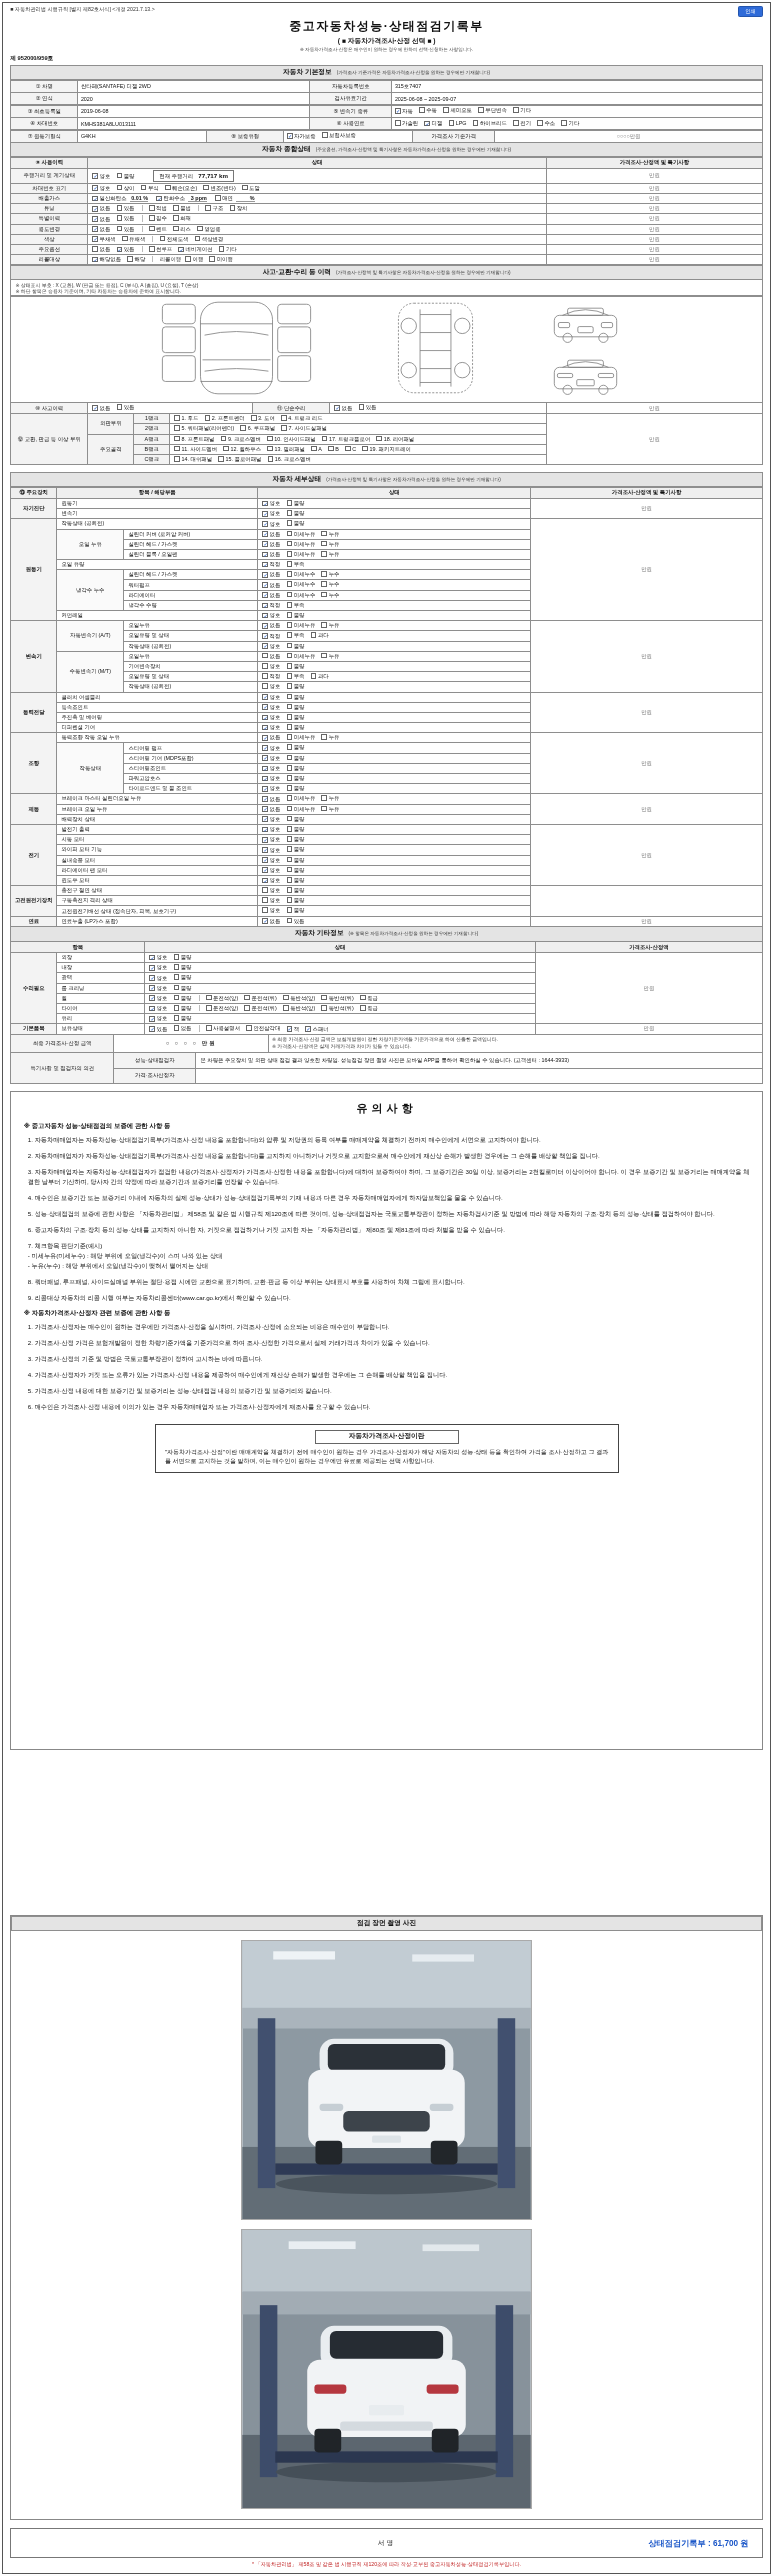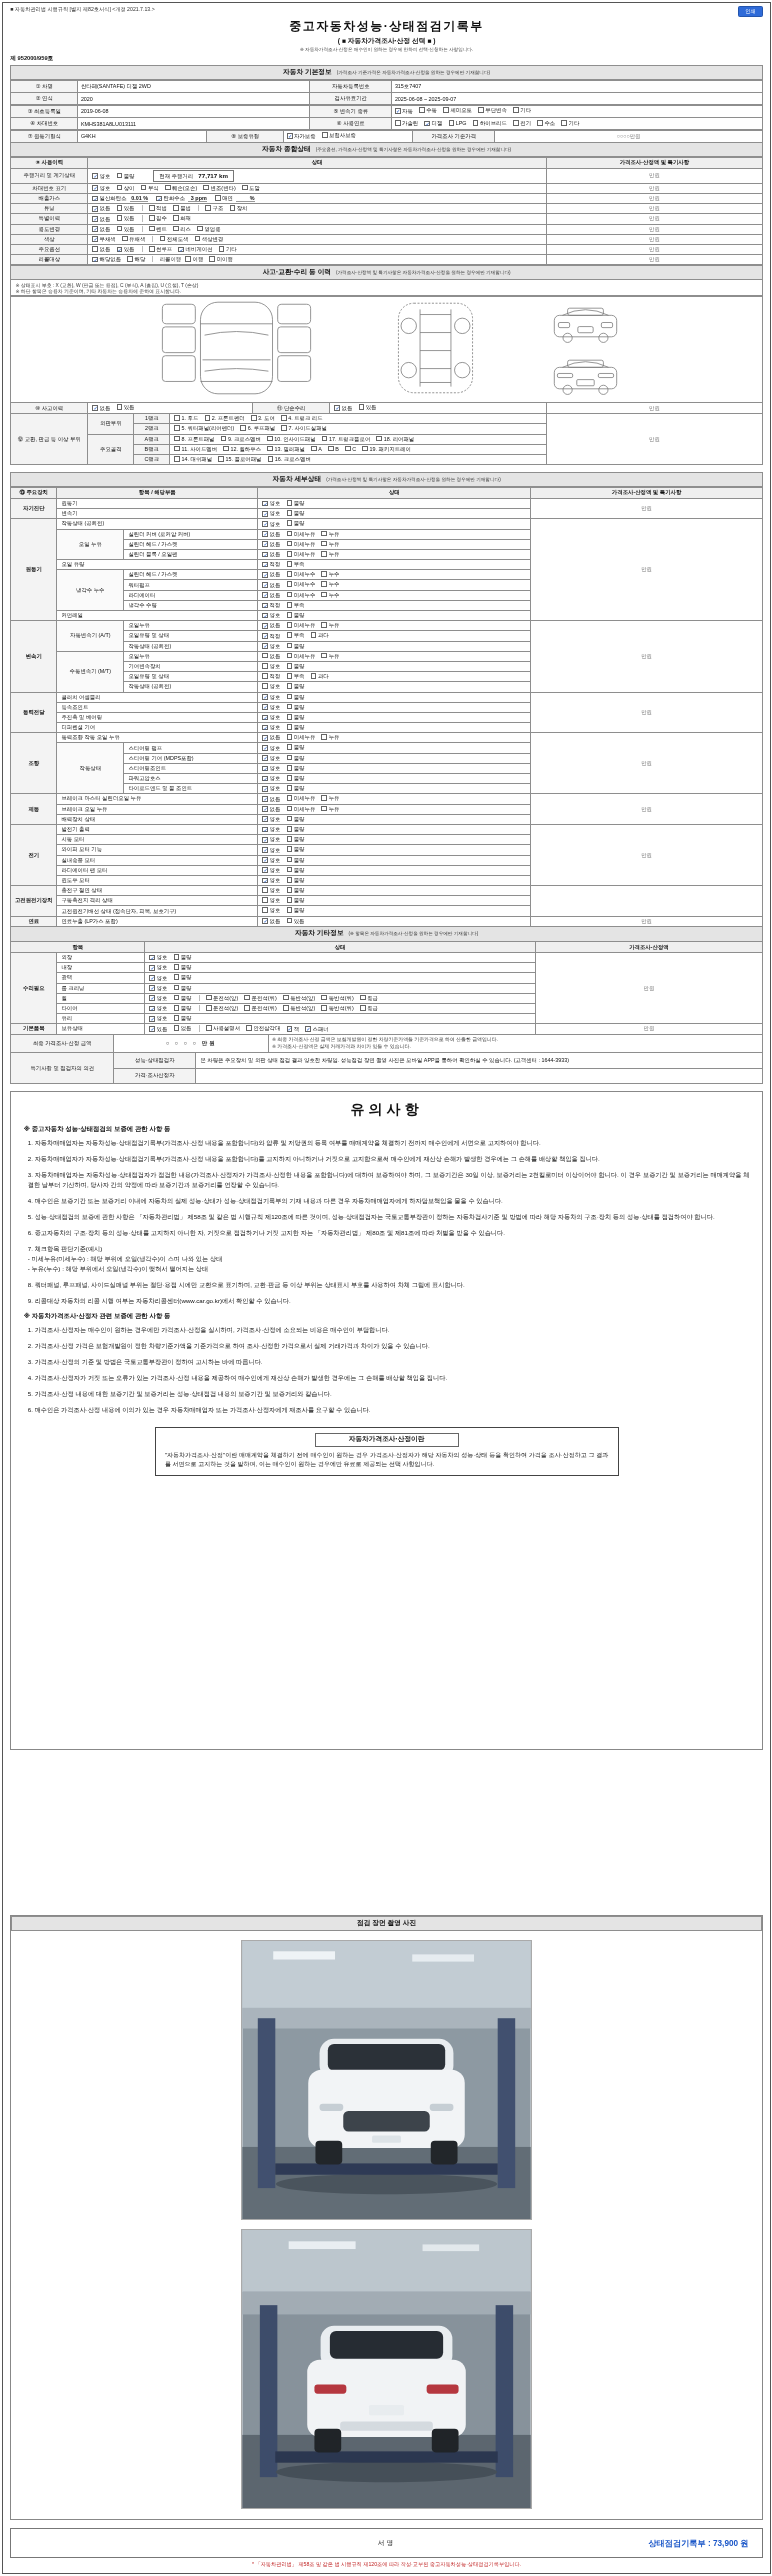--- a/index.html
+++ b/index.html
@@ -48,21 +48,21 @@
            display:inline-block}
   .milebox b{font-size:6.2px;margin-left:5.2px}
   .legend{font-size:4.9px;color:#333;padding:1.5px 4.1px;border:0.5px solid #8e8e8e;background:#fff}
   .diagram-row{border:0.5px solid #8e8e8e;display:flex;justify-content:center;align-items:center;
                gap:24px;padding:4.1px 0;background:#fff;height:107px}
   .views-col{display:flex;flex-direction:column;gap:5.2px}
   .amount-cell{text-align:center;font-weight:bold;letter-spacing:2.1px}
   .basis-line{font-size:4.9px;color:#333;line-height:1.5}
   .opinion-text{font-size:5.4px;padding:2.1px 4.1px;height:15.5px}
   .notices{border:0.5px solid #888;padding:8.2px 12.4px;min-height:659px;margin-top:7.2px}
-  .n-title{text-align:center;font-size:14px;font-weight:bold;letter-spacing:4.1px;margin-bottom:6.2px}
+  .n-title{text-align:center;font-size:11px;font-weight:bold;letter-spacing:4.1px;margin-bottom:6.2px}
   .n-sec{font-size:6.4px;font-weight:bold;margin:6.2px 0 4.1px}
   .n-item{font-size:6.2px;line-height:1.65;margin:0 0 5.7px 4.1px;text-align:justify;
           white-space:pre-line}
   .define-box{border:0.8px solid #444;width:464px;margin:11.3px auto 2.1px;padding:5.2px 9.3px}
   .define-title{text-align:center;font-weight:bold;font-size:6.7px;border:0.5px solid #666;
                 width:144px;margin:0 auto 4.1px;padding:1.5px}
   .define-text{font-size:6px;line-height:1.6;text-align:justify}
   .flex-spacer{flex:1;min-height:0}
   .photos-block{border:0.5px solid #888}
   .photos-wrap{display:flex;flex-direction:column;align-items:center;gap:9.3px;padding:9.3px 0}
@@ -745,19 +745,19 @@
           <rect x="368" y="386" width="52" height="46" rx="8" fill="#202428"></rect>
         </svg>
       </span>
     </div>
   </div>
 
   <div class="sign-strip">
     <span class="sign-label">서명</span>
     <span class="fee">
       <span>상태점검기록부 :</span>
-      <span>73,900 원</span>
+      <span>61,700 원</span>
     </span>
   </div>
   <div class="footnote">* 「자동차관리법」 제58조 및 같은 법 시행규칙 제120조에 따라 작성·교부된 중고자동차성능·상태점검기록부입니다.</div>
 
 </div>
 
 
 </body></html>

